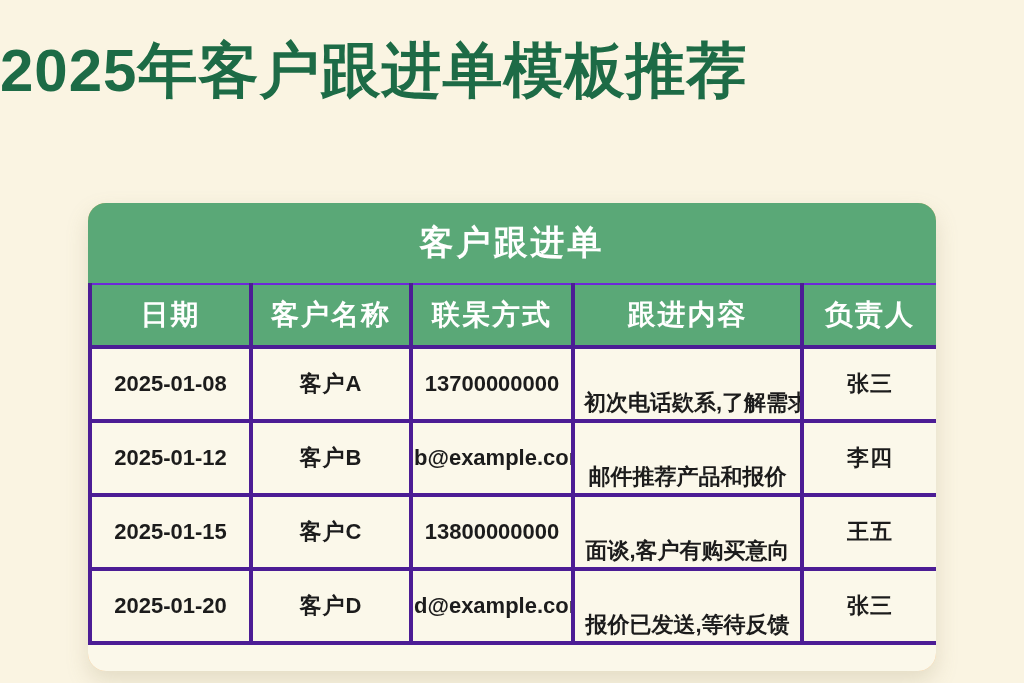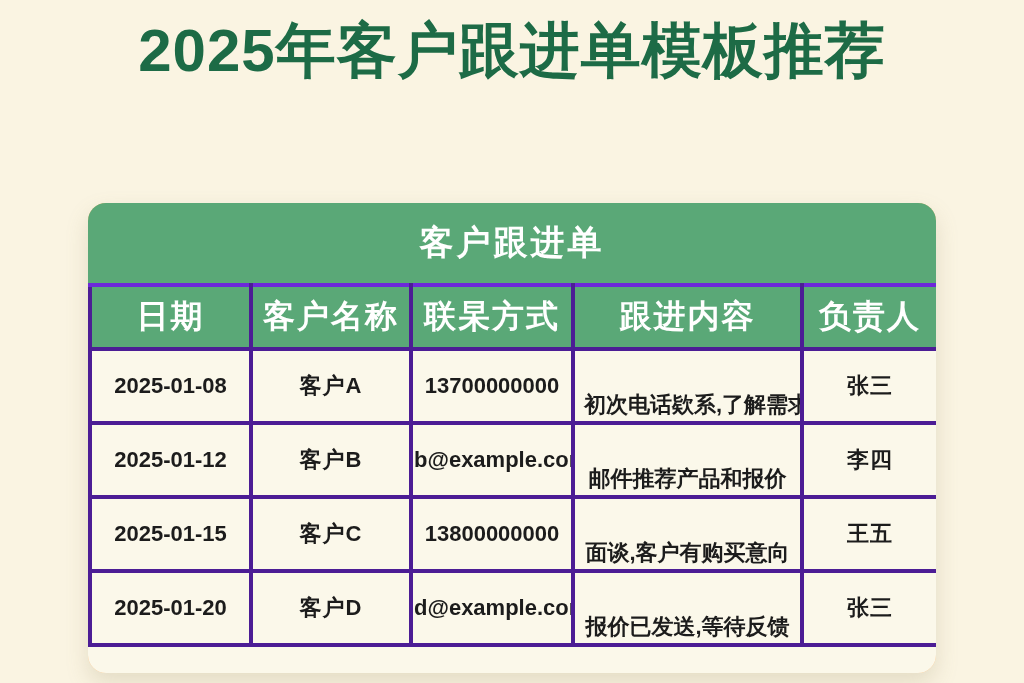--- a/index.html
+++ b/index.html
@@ -10,22 +10,21 @@
     width: 1024px;
     height: 683px;
     background: #faf4e2;
     font-family: "Liberation Sans", "DejaVu Sans", sans-serif;
     overflow: hidden;
     position: relative;
   }
 
   
   .page-header {
-    padding-top: 16px;
-    text-align: center;
+    padding-top: 36px;
   }
   .page-title {
     margin: 0;
     font-size: 60px;
     line-height: 1.18;
     font-weight: bold;
     color: #1d6b46;
     letter-spacing: 1px;
     font-family: "Liberation Sans", "DejaVu Sans", sans-serif;
   }
@@ -74,25 +73,25 @@
   table.followup-table th,
   table.followup-table td {
     border: 4px solid #4c1d95;
     text-align: center;
     overflow: hidden;
     white-space: nowrap;
   }
   table.followup-table thead th {
     background: #5aa877;
     color: #ffffff;
-    font-size: 32px;
+    font-size: 28px;
     font-weight: bold;
     height: 58px;
     letter-spacing: 2px;
-    border-top: 4px solid #6d28d9;
+    border-top: 2px solid #6d28d9;
     border-bottom: 2px solid #2c5c3f;
   }
   table.followup-table tbody td {
     background: #fbf8ea;
     color: #1c1c1c;
     font-size: 22px;
     font-weight: bold;
     height: 66px;
   }
   .col-date    { width: 161px; }

